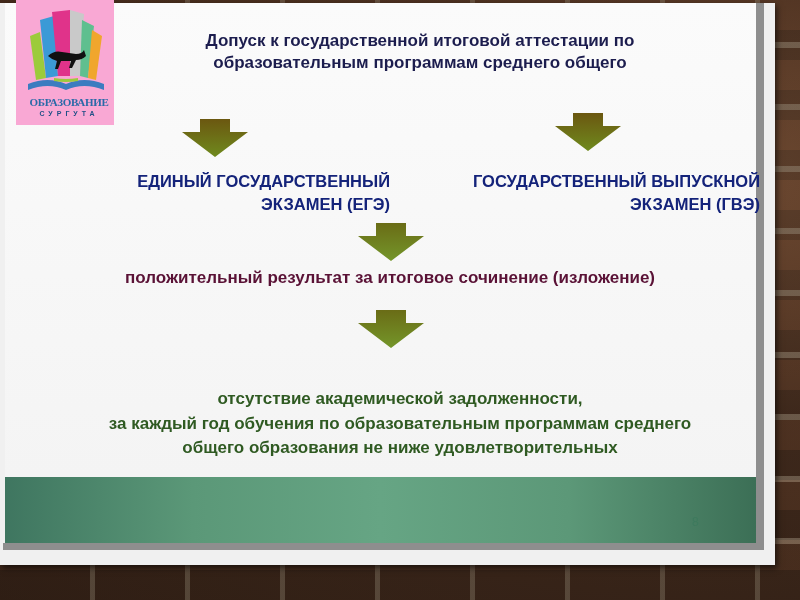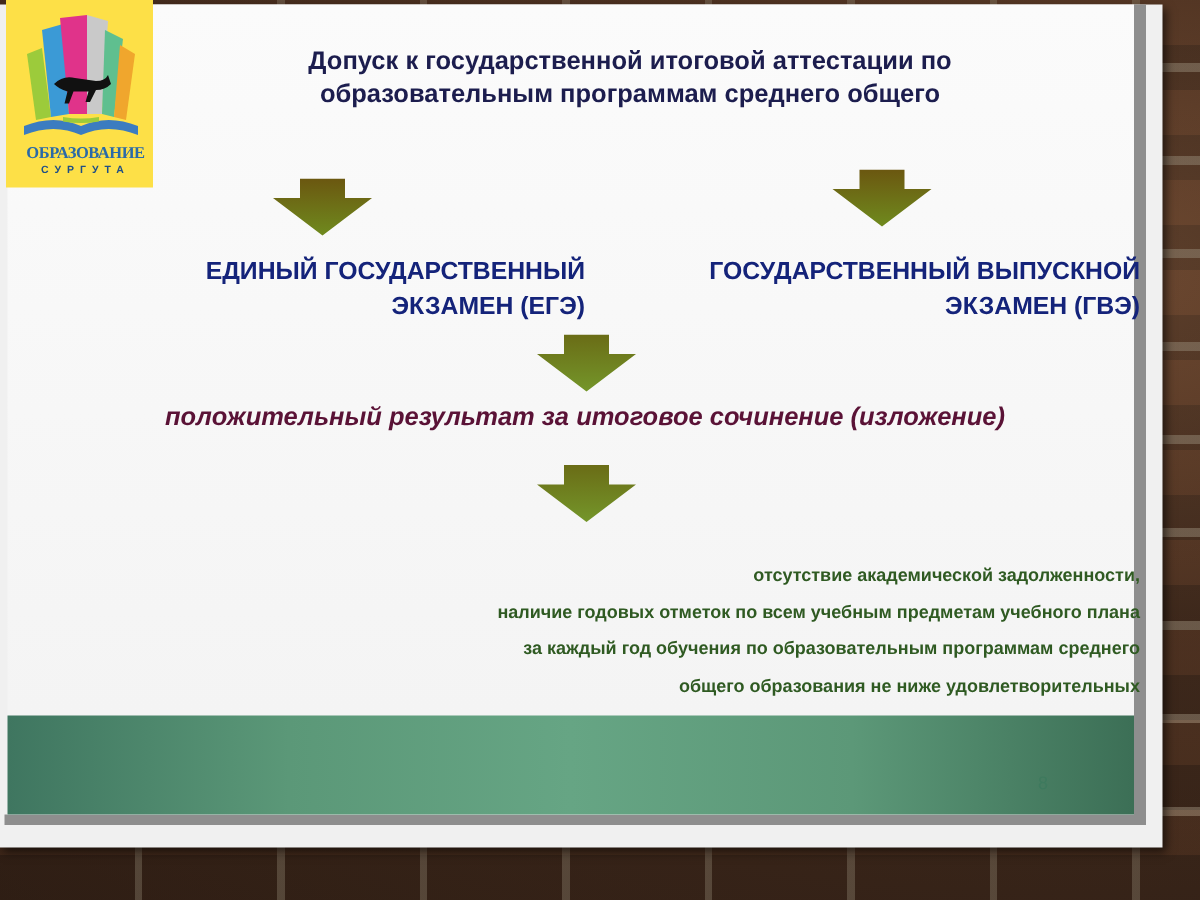--- a/index.html
+++ b/index.html
@@ -32,21 +32,21 @@
     position:absolute; left:3px; top:543px; width:761px; height:7px; background:#8e8e8e;
   }
   .green-band {
     position:absolute; left:5px; top:477px; width:751px; height:66px;
     background: linear-gradient(90deg, #3f7660 0%, #5b9878 25%, #66a584 50%, #5c9878 75%, #3c6f56 100%);
   }
   .page-num {
     position:absolute; left:692px; top:515px; font-size:12px; color:#3e7a5e;
   }
   .logo {
-    position:absolute; left:4px; top:0; width:98px; height:125px; background:#fde047;
+    position:absolute; left:16px; top:0; width:98px; height:125px; background:#f9a8d4;
   }
   .logo svg { position:absolute; left:8px; top:6px; }
   .logo-text1 {
     position:absolute; left:10px; top:96px; width:86px; text-align:center;
     font-family:"Liberation Serif", serif; font-weight:bold; font-size:11px;
     color:#2a6aa8; letter-spacing:-0.3px;
   }
   .logo-text2 {
     position:absolute; left:10px; top:110px; width:86px; text-align:center;
     font-size:7px; font-weight:bold; color:#1f4f86; letter-spacing:4px;
@@ -55,25 +55,25 @@
     position:absolute; left:150px; top:30px; width:540px; text-align:center;
     font-size:17px; font-weight:bold; color:#1c1d4e; line-height:22px;
   }
   .arrow { position:absolute; width:70px; height:40px; }
   .exam {
     position:absolute; text-align:right; font-size:16.5px; font-weight:bold;
     color:#14237a; line-height:23px;
   }
   .result {
     position:absolute; left:60px; top:268px; width:660px; text-align:center;
-    font-size:17px; font-weight:bold; color:#5a1236;font-style:italic;
+    font-size:17px; font-weight:bold; color:#5a1236;
   }
   .conditions {
-    position:absolute; left:40px; top:371px; width:720px; text-align:right;
-    font-size:12px; font-weight:bold; color:#2f5a22; line-height:24.5px;
+    position:absolute; left:40px; top:387px; width:720px; text-align:center;
+    font-size:17px; font-weight:bold; color:#2f5a22; line-height:24.5px;
   }
 </style>
 </head>
 <body>
 
 <div class="brick-tex"></div>
 
 <div class="slide-outer"></div>
 <div class="gray-stripe-right"></div>
 <div class="gray-stripe-bottom"></div>
@@ -135,16 +135,15 @@
 </svg>
 
 <div class="result">положительный результат за итоговое сочинение (изложение)</div>
 
 <svg class="arrow" style="left:356px; top:310px;" viewBox="0 0 70 40">
   <polygon points="20,0 50,0 50,13 68,13 35,38 2,13 20,13" fill="url(#ag2)"></polygon>
 </svg>
 
 <div class="conditions">
   <div>отсутствие академической задолженности,</div>
-  <div>наличие годовых отметок по всем учебным предметам учебного плана</div>
   <div>за каждый год обучения по образовательным программам среднего</div>
   <div>общего образования не ниже удовлетворительных</div>
 </div>
 
 </body></html>

